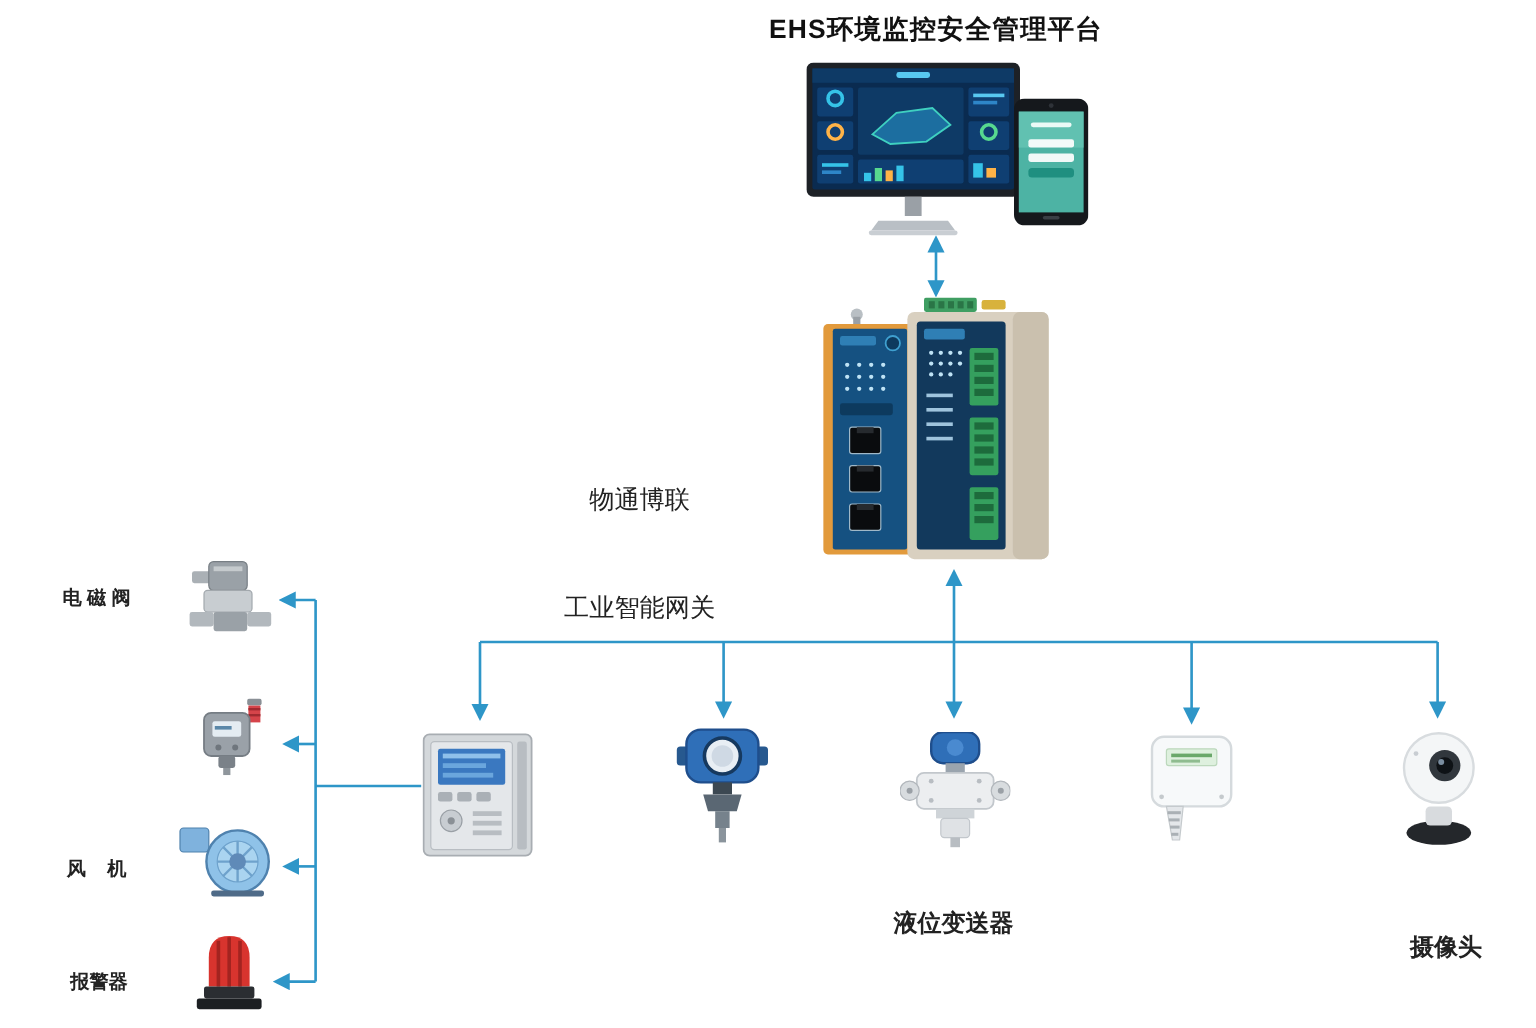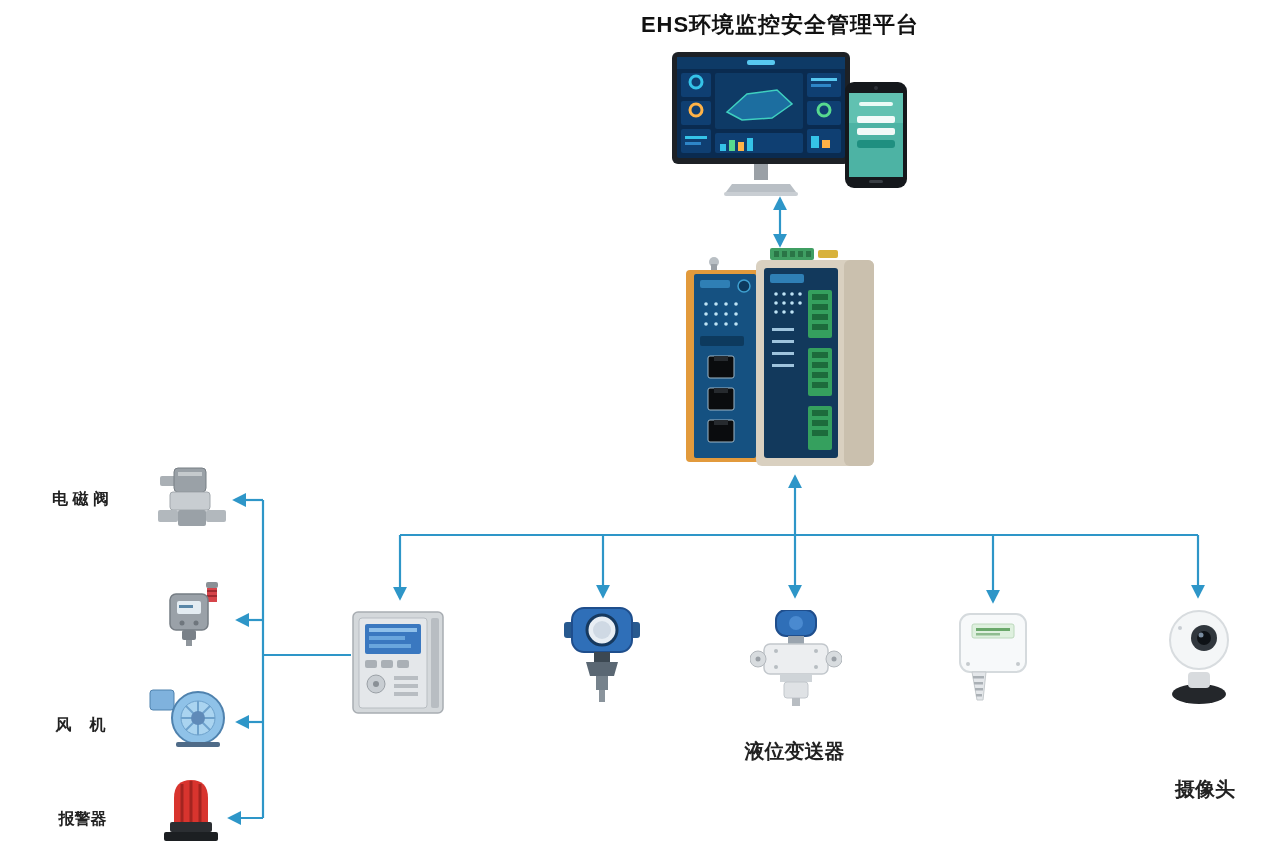--- a/index.html
+++ b/index.html
@@ -185,20 +185,24 @@
         </g>
       <g fill="#9fc4dd">
           <rect x="16" y="80" width="22" height="3"></rect>
           <rect x="16" y="92" width="22" height="3"></rect>
           <rect x="16" y="104" width="22" height="3"></rect>
           <rect x="16" y="116" width="22" height="3"></rect>
         </g>
     </svg>
   </div>
 
+  <div class="abs gw-label">
+    <div>物通博联</div>
+    <div>工业智能网关</div>
+  </div>
 
   <div class="abs" style="left:352px;top:610px;">
     <svg viewBox="0 0 95 105" width="95" height="105">
       <rect x="1" y="2" width="90" height="101" rx="5" fill="#d4d8db" stroke="#a8adb2" stroke-width="1.5"></rect>
       <rect x="79" y="8" width="8" height="90" rx="2" fill="#b8bdc2"></rect>
       <rect x="7" y="8" width="68" height="90" rx="3" fill="#e4e7ea" stroke="#b8bdc2"></rect>
       <rect x="13" y="14" width="56" height="30" rx="2" fill="#3a78c0"></rect>
       <rect x="17" y="18" width="48" height="4" fill="#8fc0ea"></rect>
       <rect x="17" y="26" width="36" height="4" fill="#6aa6dd"></rect>
       <rect x="17" y="34" width="42" height="4" fill="#6aa6dd"></rect>
@@ -276,21 +280,21 @@
       <ellipse cx="37" cy="88" rx="27" ry="10" fill="#24272b"></ellipse>
       <rect x="26" y="66" width="22" height="16" rx="4" fill="#d8dbde"></rect>
       <circle cx="37" cy="34" r="29" fill="#f4f6f7" stroke="#d8dcdf" stroke-width="2"></circle>
       <circle cx="42" cy="32" r="13" fill="#31373d"></circle>
       <circle cx="42" cy="32" r="7" fill="#0e1216"></circle>
       <circle cx="39" cy="29" r="2.5" fill="#7a8da0"></circle>
       <circle cx="18" cy="22" r="2" fill="#c8cdd2"></circle>
     </svg>
   </div>
 
-  <div class="abs dev-label" style="left:712px;top:738px;width:165px;">液位变送器</div>
+  <div class="abs dev-label" style="left:712px;top:756px;width:165px;">液位变送器</div>
   <div class="abs dev-label" style="left:1140px;top:776px;width:130px;">摄像头</div>
 
   <div class="abs" style="left:156px;top:466px;">
     <svg viewBox="0 0 72 66" width="72" height="66">
       <rect x="4" y="10" width="16" height="10" rx="2" fill="#aab0b5"></rect>
       <rect x="18" y="2" width="32" height="24" rx="4" fill="#9aa1a7" stroke="#777e84"></rect>
       <rect x="22" y="6" width="24" height="4" fill="#c5cacd"></rect>
       <rect x="14" y="26" width="40" height="18" rx="3" fill="#c8cdd1" stroke="#a2a8ad"></rect>
       <rect x="2" y="44" width="20" height="12" rx="2" fill="#b2b8bd"></rect>
       <rect x="50" y="44" width="20" height="12" rx="2" fill="#b2b8bd"></rect>

